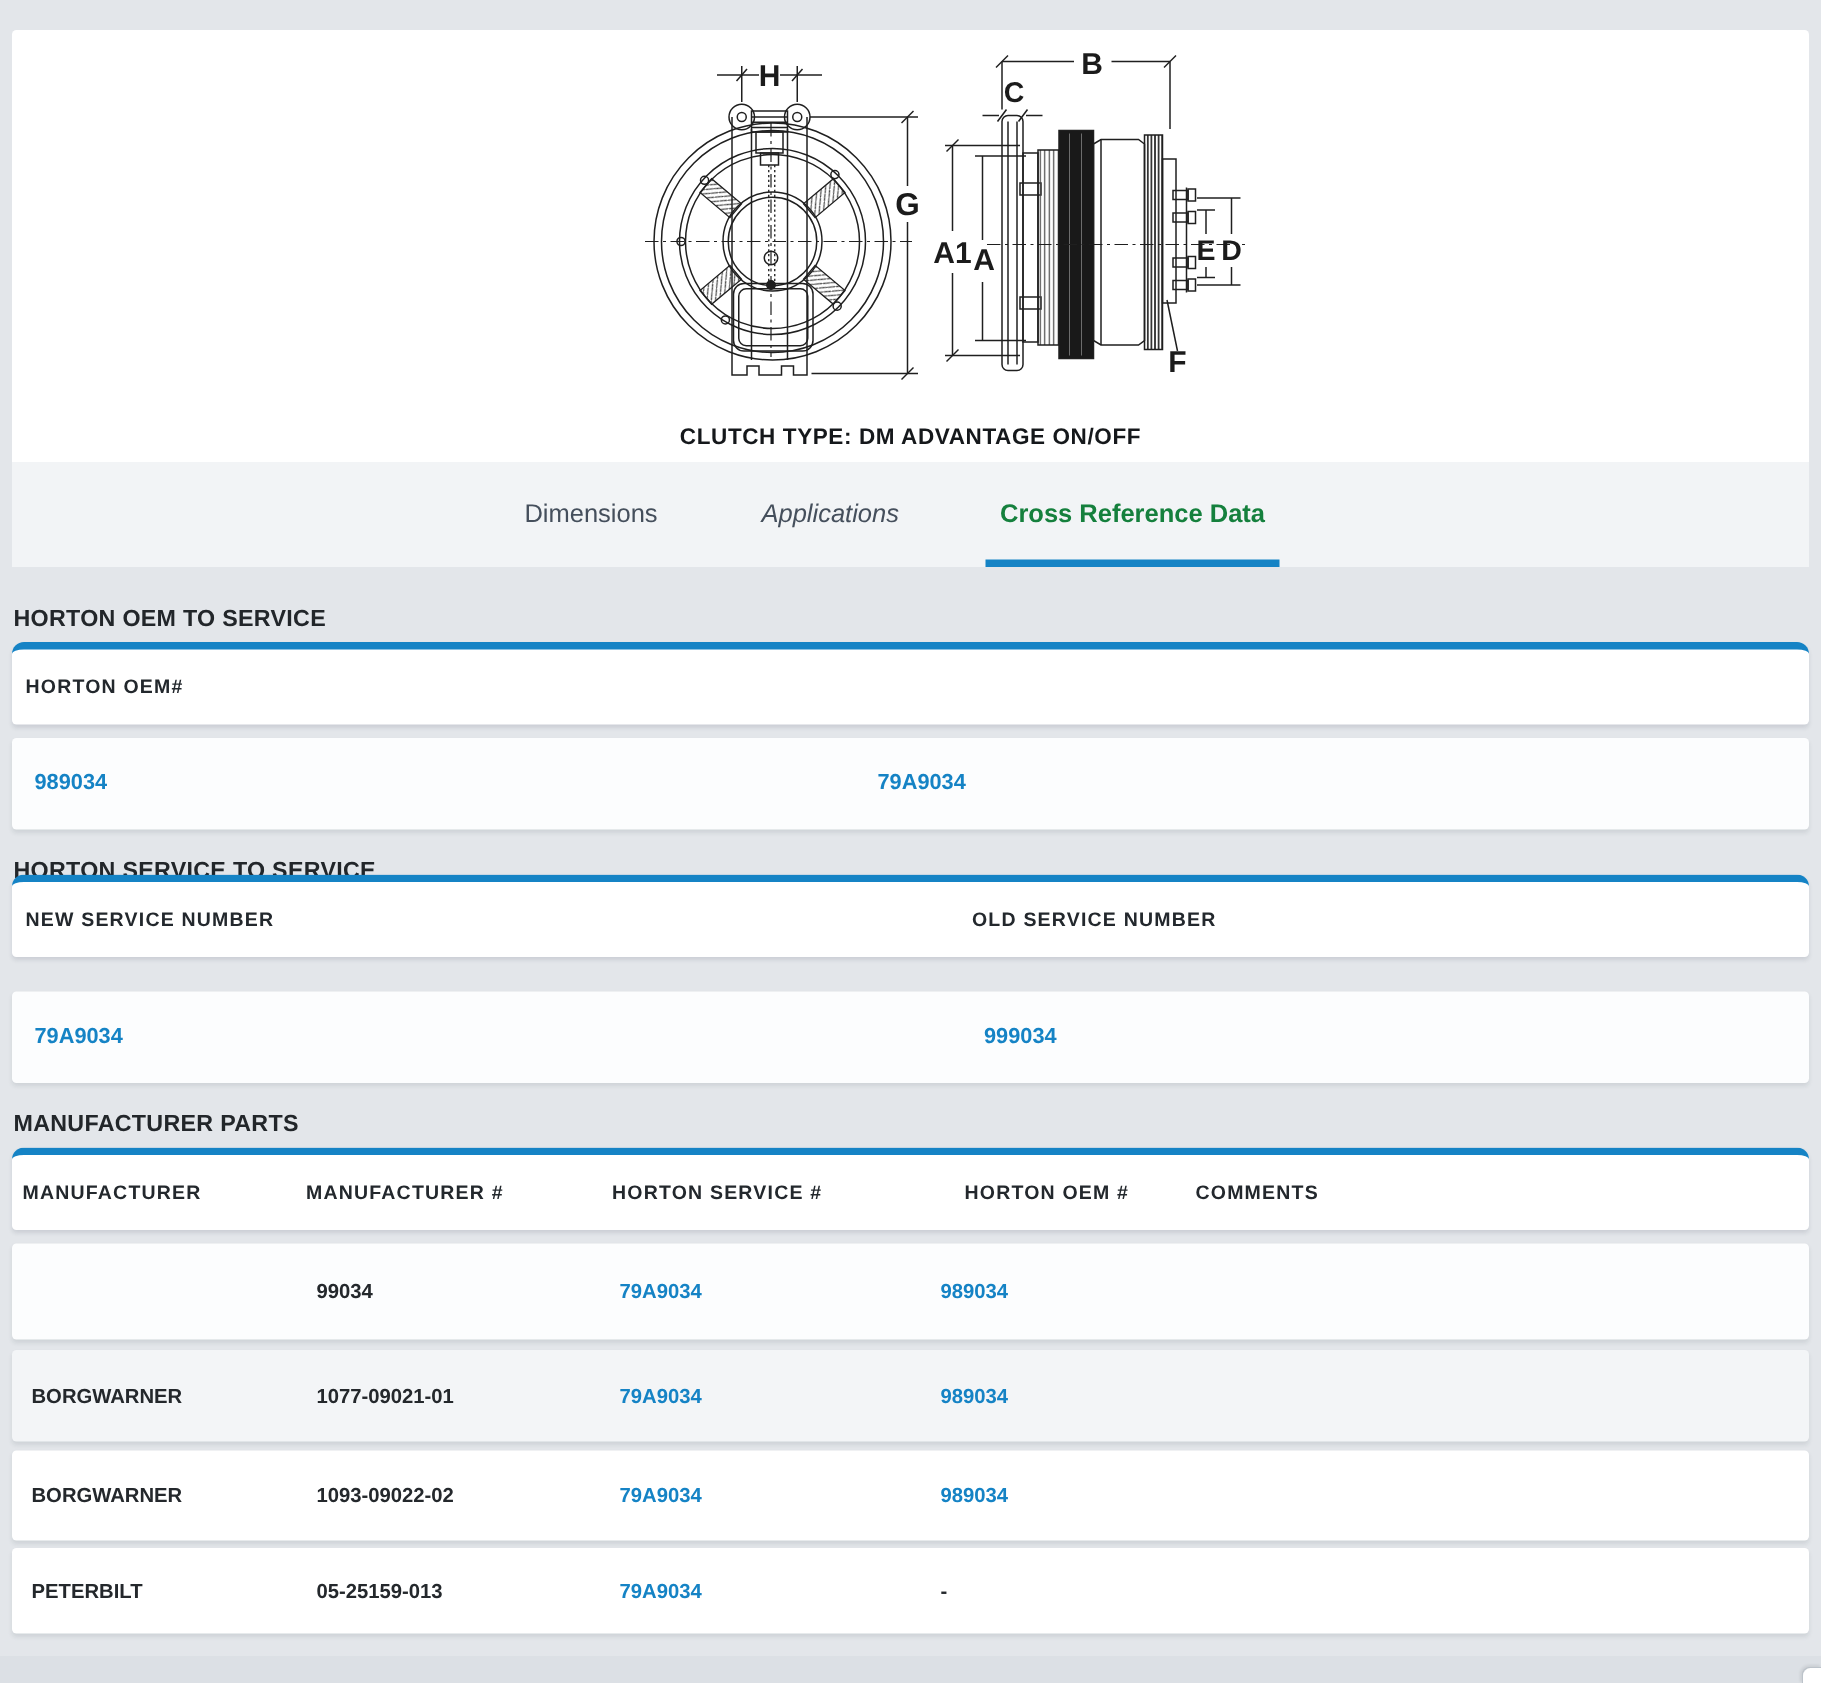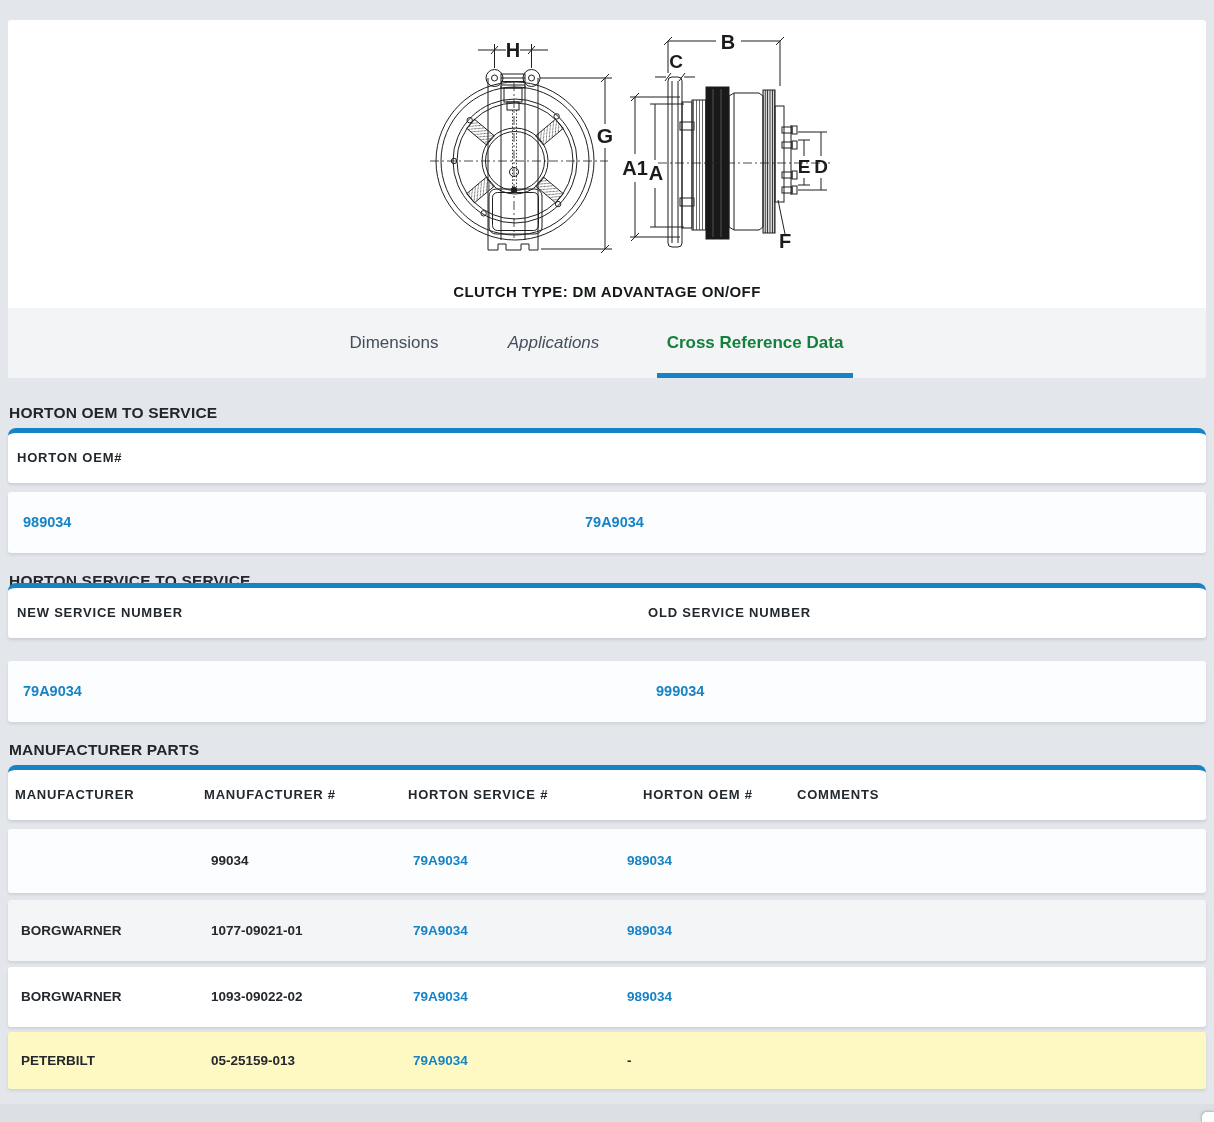--- a/index.html
+++ b/index.html
@@ -265,21 +265,21 @@
   </div>
 
   <div class="card trow" style="top:967px; height:60px; line-height:60px; background:#ffffff;">
     <span class="td" style="left:13px;">BORGWARNER</span>
     <span class="td" style="left:203px;">1093-09022-02</span>
     <a class="td link" style="left:405px;">79A9034</a>
     <a class="td link" style="left:619px;">989034</a>
     <span class="td" style="left:797px;"></span>
   </div>
 
-  <div class="card trow" style="top:1032px; height:57px; line-height:57px; background:#fef9c3;">
+  <div class="card trow" style="top:1032px; height:57px; line-height:57px; background:#ffffff;">
     <span class="td" style="left:13px;">PETERBILT</span>
     <span class="td" style="left:203px;">05-25159-013</span>
     <a class="td link" style="left:405px;">79A9034</a>
     <span class="td" style="left:619px;">-</span>
     <span class="td" style="left:797px;"></span>
   </div>
 
   <div class="footband"></div>
   <div class="corner-widget"></div>
 

